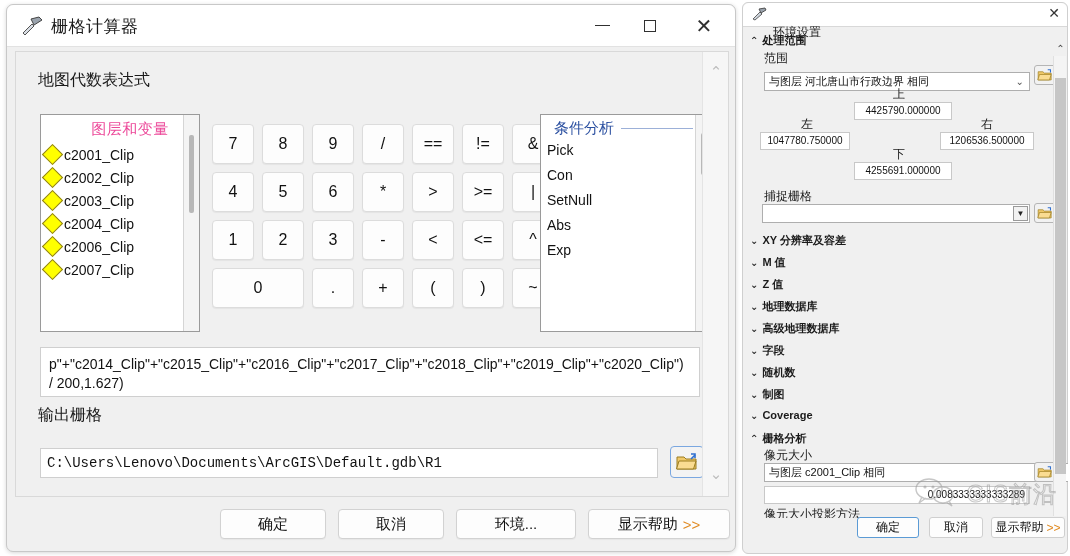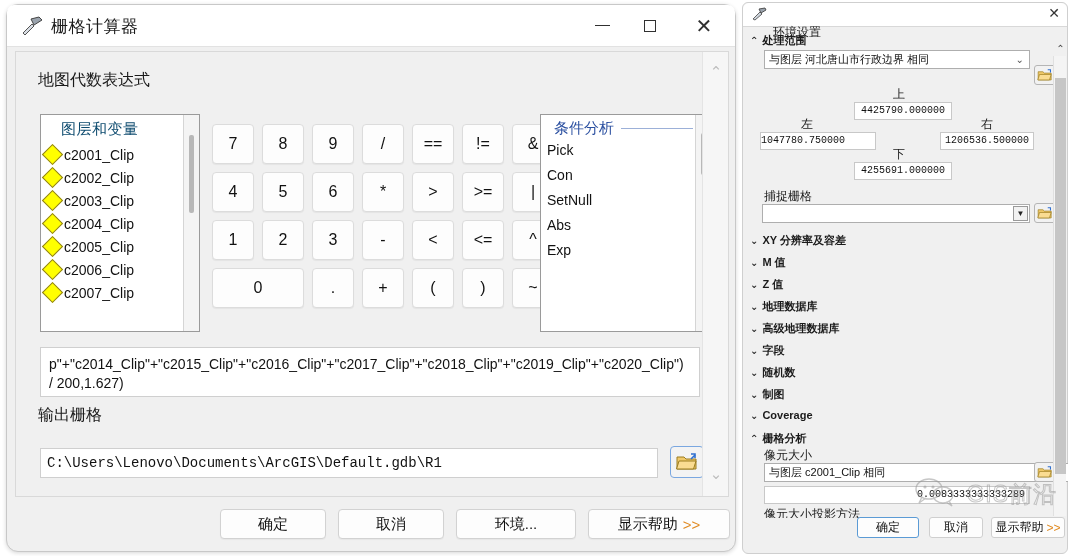--- a/index.html
+++ b/index.html
@@ -10,21 +10,21 @@
     background: #ffffff;
     font-family: "Liberation Sans", "DejaVu Sans", sans-serif;
   }
   #root { position: relative; width: 1070px; height: 556px; background:#fff; }
 
   
   .rc-window {
     position: absolute; left: 6px; top: 4px; width: 730px; height: 548px;
     background: #f0f0f0;
     border: 1px solid #c8c8c8;
-    border-radius: 12px;
+    border-radius: 7px;
     box-shadow: 0 1px 4px rgba(0,0,0,.16);
   }
   .rc-titlebar {
     position: relative; height: 42px;
     background: #ffffff;
     border-top-left-radius: 7px; border-top-right-radius: 7px;
     border-bottom: 1px solid #e2e2e2;
   }
   .rc-title-icon {
     position: absolute; left: 14px; top: 11px; width: 22px; height: 20px;
@@ -68,21 +68,21 @@
   #lbl-output { left: 22px; top: 353px; }
 
   
   .list-box {
     position: absolute; background: #ffffff;
     border: 1px solid #9a9a9a;
     overflow: hidden;
   }
   #layers-box { left: 24px; top: 62px; width: 160px; height: 218px; }
   .list-head {
-    text-align: left; font-size: 15px; color: #0c4a6e;
+    text-align: center; font-size: 15px; color: #ec4899;
     padding-top: 5px; padding-bottom: 4px; letter-spacing: .5px; padding-left: 20px;
   }
   .layer-row {
     display: flex; align-items: center; gap: 4px;
     height: 23px; padding-left: 4px; font-size: 14px; color: #111;
   }
   .diamond {
     width: 15px; height: 15px; background: #ffff00;
     border: 1px solid #8a7a20;
     transform: rotate(45deg);
@@ -195,21 +195,21 @@
   .combo .caret {
     position: absolute; right: 5px; top: 0; font-size: 10px; color: #555; line-height:17px;
   }
   .combo.boxed .caret-btn {
     position:absolute; right:1px; top:1px; width:15px; height:15px;
     border:1px solid #9a9a9a; background:#f2f2f2; display:flex;
     align-items:center; justify-content:center; font-size:8px; color:#222;
   }
   .txtfield {
     position: absolute; height: 18px; background: #ffffff; border: 1px solid #c8c8c8;
-    font-family: Liberation Mono, monospace;
+    font-family: Liberation Sans, sans-serif;
     font-size: 10px; color: #111; line-height: 16px;
   }
   .extent-cap { position: absolute; font-size: 12px; color: #1a1a1a; text-align: center; }
   .env-folder {
     position: absolute; width: 22px; height: 20px; background: #f2f2f2;
     border: 1px solid #b5b5b5; border-radius: 3px;
     display:flex; align-items:center; justify-content:center;
   }
   .env-footer { position: absolute; left: 0; bottom: 6px; width: 324px; height: 30px; }
   .ebtn {
@@ -273,24 +273,20 @@
           <span class="diamond"></span>
           <span>c2002_Clip</span>
         </div>
         <div class="layer-row">
           <span class="diamond"></span>
           <span>c2003_Clip</span>
         </div>
         <div class="layer-row">
           <span class="diamond"></span>
           <span>c2004_Clip</span>
-        </div>
-        <div class="layer-row">
-          <span class="diamond"></span>
-          <span>c2005_Clip</span>
         </div>
         <div class="layer-row">
           <span class="diamond"></span>
           <span>c2006_Clip</span>
         </div>
         <div class="layer-row">
           <span class="diamond"></span>
           <span>c2007_Clip</span>
         </div>
         <div class="list-scroll">
@@ -390,37 +386,37 @@
     </div>
 
     <div class="env-body">
 
       <div class="grp" style="top:5px">
         <span class="caret">⌃</span>
         <span>处理范围</span>
       </div>
 
       <div class="fld-label" style="left:20px;top:22px">范围</div>
-      <div class="combo" style="left:20px;top:22px;width:266px">
+      <div class="combo" style="left:20px;top:44px;width:266px">
         <span>与图层 河北唐山市行政边界 相同</span>
         <span class="caret">⌄</span>
       </div>
       <div class="env-folder" style="left:290px;top:37px">
         <svg width="16" height="13" viewBox="0 0 22 19">
           <path d="M1 4 h7 l2 2 h10 v10 h-19 z" fill="#f0c96a" stroke="#9b7c20" stroke-width="1"></path>
           <path d="M3 8 h17 l-2.5 8 h-17 z" fill="#fadc92" stroke="#9b7c20" stroke-width="1"></path>
           <path d="M15 1 h4 v4" fill="none" stroke="#2f6fd0" stroke-width="1.6"></path>
         </svg>
       </div>
 
       <div class="extent-cap" style="left:110px;top:58px;width:90px">上</div>
       <div class="txtfield" style="left:110px;top:74px;width:98px;text-align:center">4425790.000000</div>
 
       <div class="extent-cap" style="left:20px;top:88px;width:86px">左</div>
-      <div class="txtfield" style="left:16px;top:104px;width:116px;">1047780.750000</div>
+      <div class="txtfield" style="left:16px;top:104px;width:90px;text-align:center">1047780.750000</div>
 
       <div class="extent-cap" style="left:200px;top:88px;width:86px">右</div>
       <div class="txtfield" style="left:196px;top:104px;width:94px;text-align:center">1206536.500000</div>
 
       <div class="extent-cap" style="left:110px;top:118px;width:90px">下</div>
       <div class="txtfield" style="left:110px;top:134px;width:98px;text-align:center">4255691.000000</div>
 
       <div class="fld-label" style="left:20px;top:160px">捕捉栅格</div>
       <div class="combo boxed" style="left:18px;top:176px;width:268px">
         <span></span>

